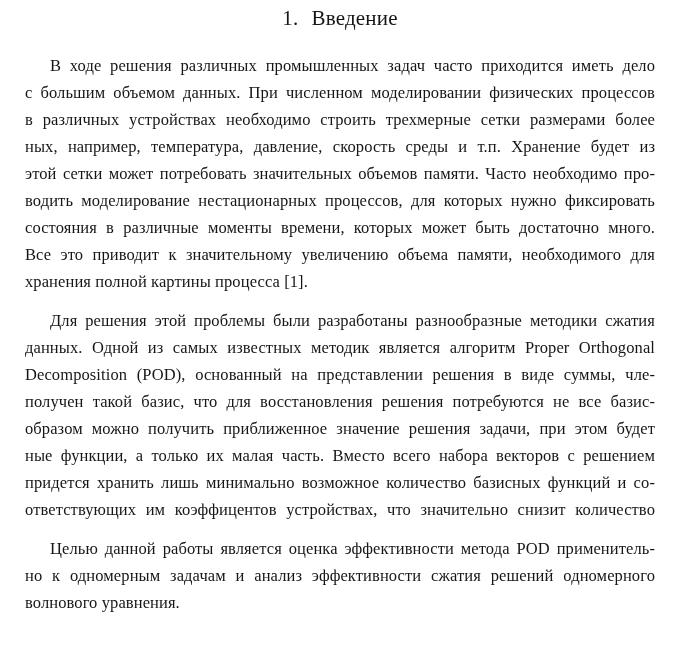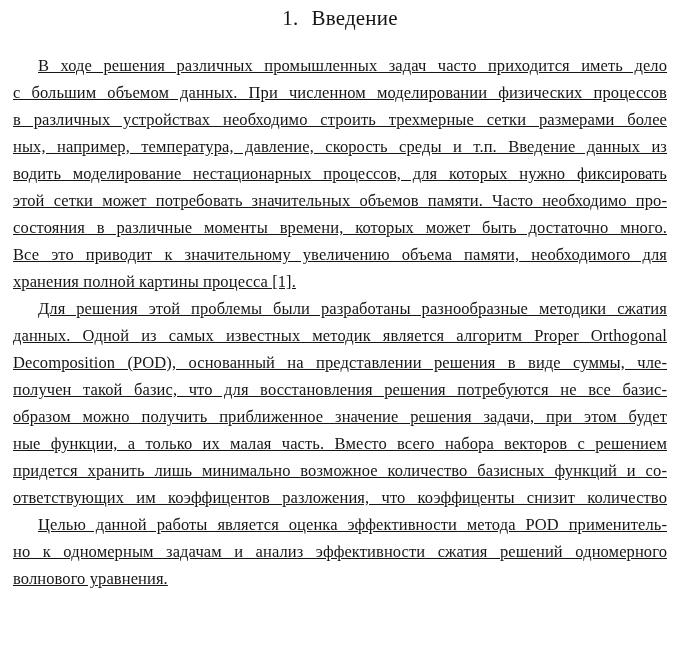--- a/index.html
+++ b/index.html
@@ -22,22 +22,21 @@
     font-size: 21px;
     line-height: 26px;
     font-weight: normal;
     text-align: center;
     letter-spacing: 0.2px;
   }
   .section-heading .secnum {
     margin-right: 13px;
   }
   .para {
-    margin: 0;
-    text-decoration: underline;
+    margin: 12px;
   }
   .tline {
     font-size: 16.5px;
     line-height: 27px;
     height: 27px;
     white-space: nowrap-none; 
     text-align: justify;
     text-align-last: justify;
     letter-spacing: 0.1px;
   }
@@ -52,37 +51,37 @@
 <body>
 
 <div class="page">
 
   <h1 class="section-heading"><span class="secnum">1.</span><span>Введение</span></h1>
 
   <div class="para">
     <div class="tline indent">В ходе решения различных промышленных задач часто приходится иметь дело</div>
     <div class="tline">с большим объемом данных. При численном моделировании физических процессов</div>
     <div class="tline">в различных устройствах необходимо строить трехмерные сетки размерами более</div>
-    <div class="tline">ных, например, температура, давление, скорость среды и т.п. Введение данных из</div>
+    <div class="tline">ных, например, температура, давление, скорость среды и т.п. Хранение будет из</div>
+    <div class="tline">этой сетки может потребовать значительных объемов памяти. Часто необходимо про-</div>
     <div class="tline">водить моделирование нестационарных процессов, для которых нужно фиксировать</div>
-    <div class="tline">этой сетки может потребовать значительных объемов памяти. Часто необходимо про-</div>
     <div class="tline">состояния в различные моменты времени, которых может быть достаточно много.</div>
     <div class="tline">Все это приводит к значительному увеличению объема памяти, необходимого для</div>
     <div class="tline last">хранения полной картины процесса [1].</div>
   </div>
 
   <div class="para">
     <div class="tline indent">Для решения этой проблемы были разработаны разнообразные методики сжатия</div>
     <div class="tline">данных. Одной из самых известных методик является алгоритм Proper Orthogonal</div>
     <div class="tline">Decomposition (POD), основанный на представлении решения в виде суммы, чле-</div>
     <div class="tline">получен такой базис, что для восстановления решения потребуются не все базис-</div>
     <div class="tline">образом можно получить приближенное значение решения задачи, при этом будет</div>
     <div class="tline">ные функции, а только их малая часть. Вместо всего набора векторов с решением</div>
     <div class="tline">придется хранить лишь минимально возможное количество базисных функций и со-</div>
-    <div class="tline">ответствующих им коэффицентов разложения, что коэффиценты снизит количество</div>
+    <div class="tline">ответствующих им коэффицентов устройствах, что значительно снизит количество</div>
   </div>
 
   <div class="para">
     <div class="tline indent">Целью данной работы является оценка эффективности метода POD применитель-</div>
     <div class="tline">но к одномерным задачам и анализ эффективности сжатия решений одномерного</div>
     <div class="tline last">волнового уравнения.</div>
   </div>
 
 </div>
 

